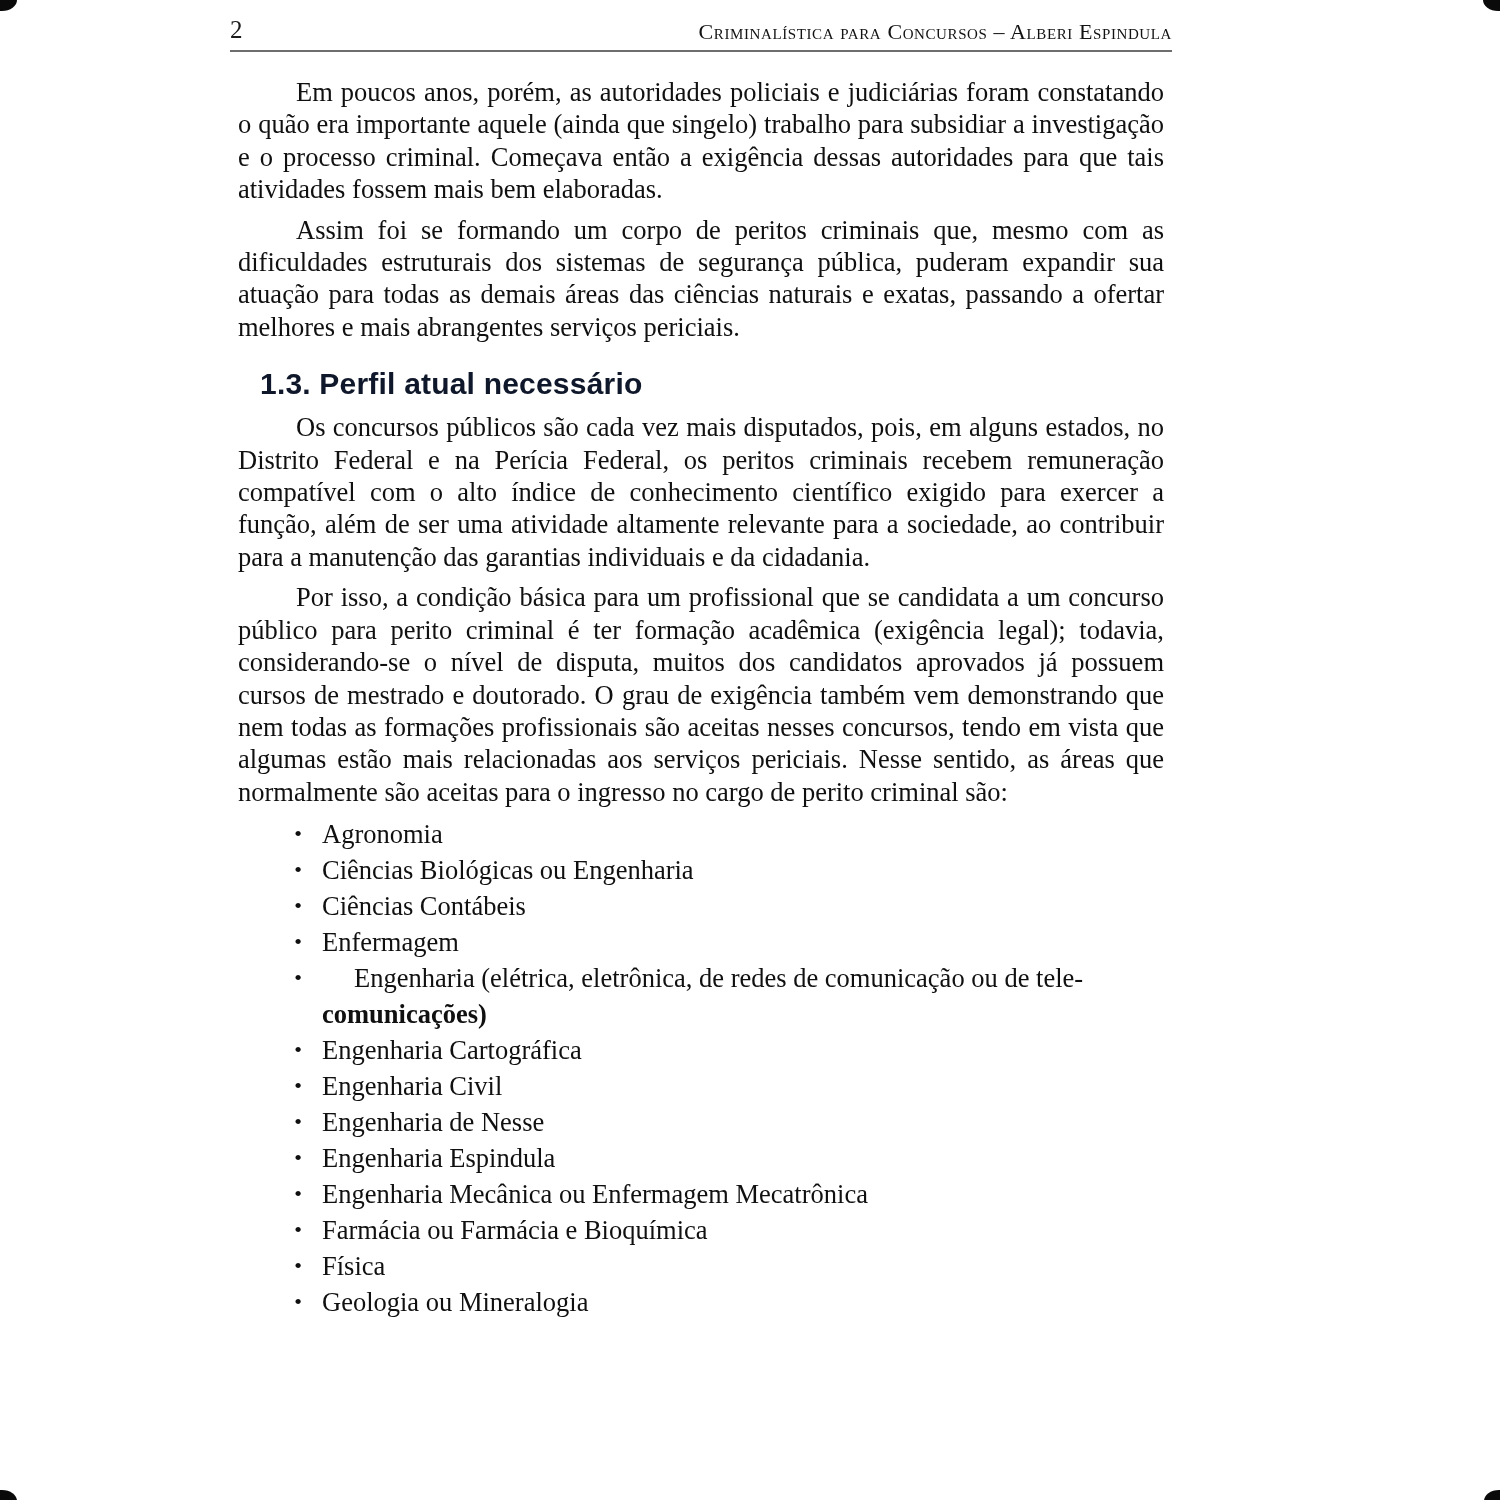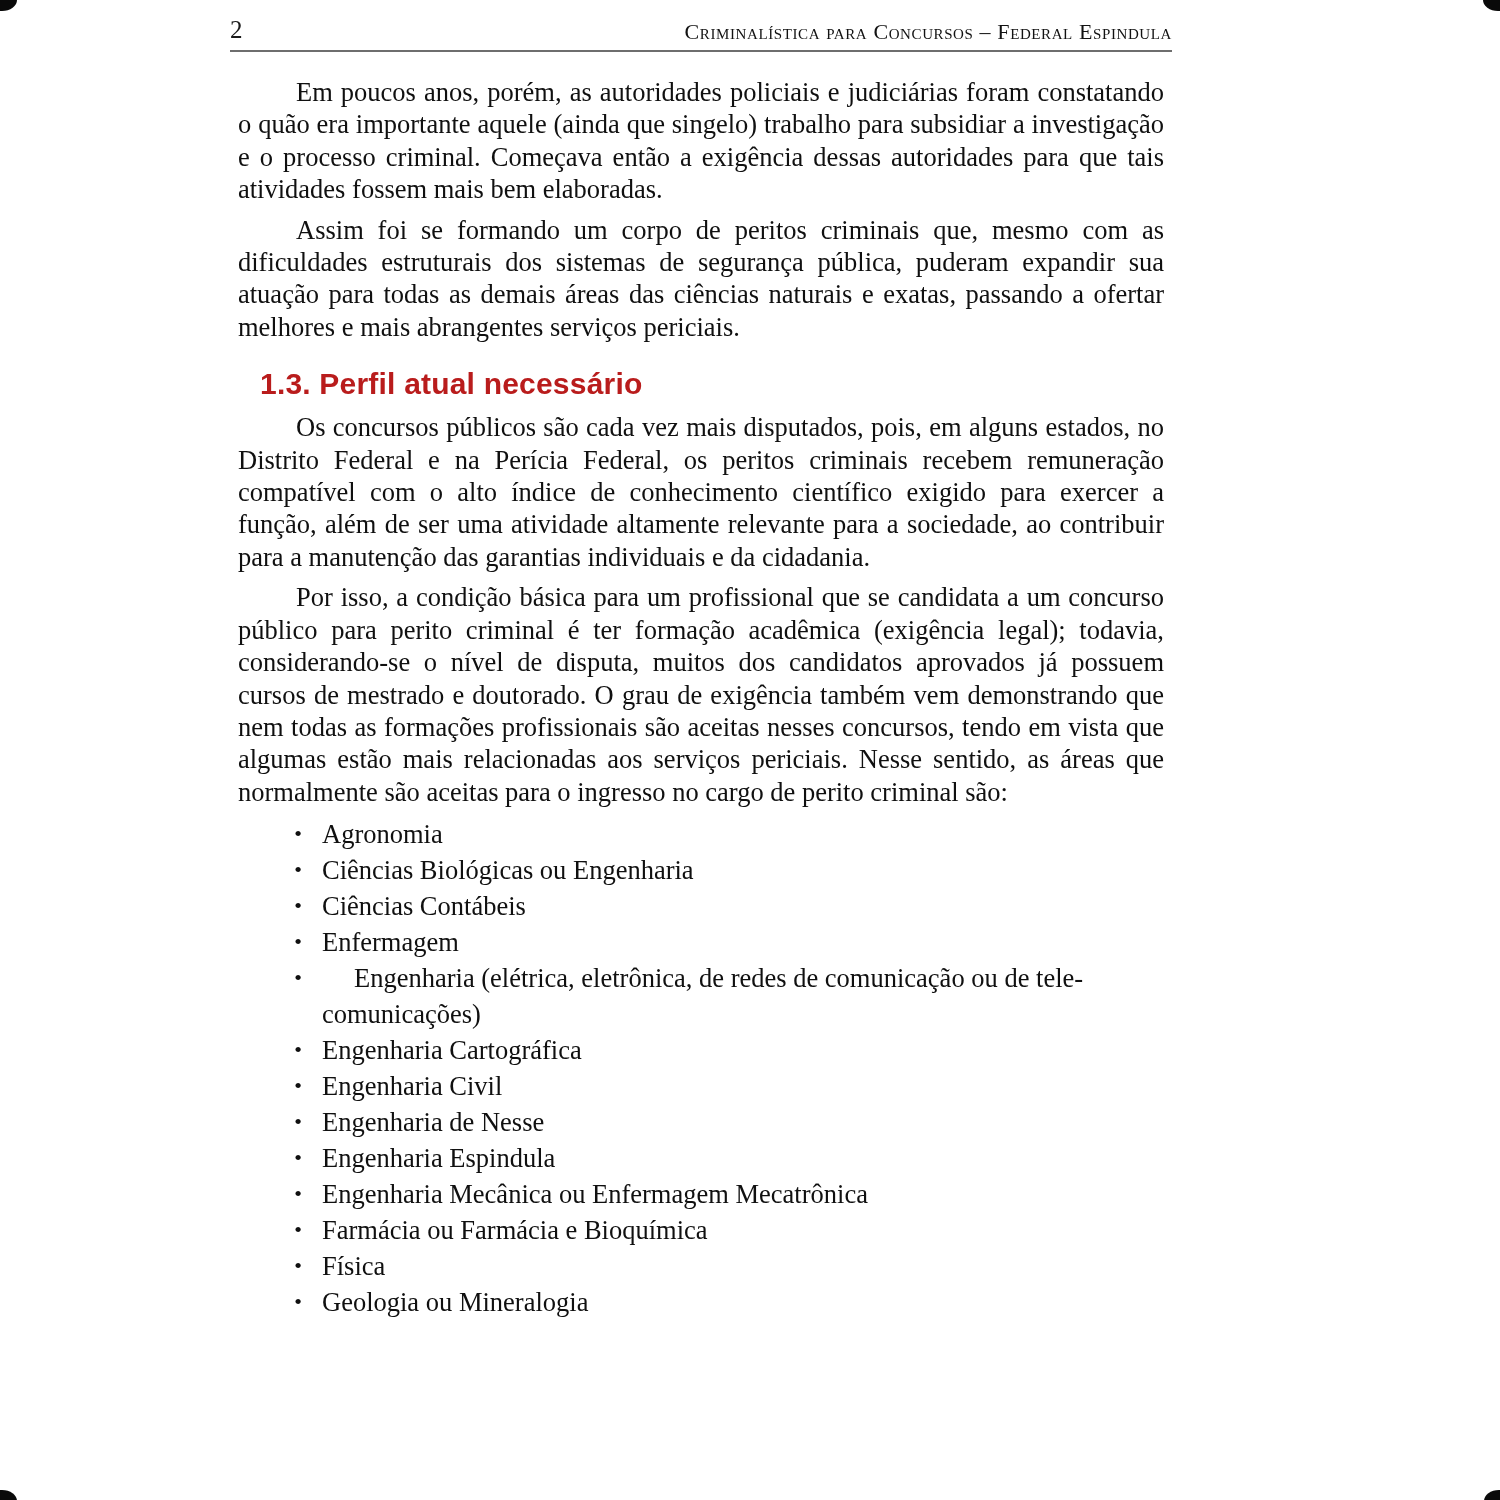--- a/index.html
+++ b/index.html
@@ -95,21 +95,21 @@
   p.para + p.para {
     margin-top: 0;
   }
 
   h2.section {
     margin: 22px 0 6px 30px;
     font-family: "Liberation Sans", "DejaVu Sans", sans-serif;
     font-weight: bold;
     font-size: 30px;
     line-height: 38px;
-    color: #b91c1c;
+    color: #0f172a;
     letter-spacing: 0.2px;
   }
 
   
   ul.areas {
     list-style: none;
     margin: 6px 0 0 0;
     padding: 0;
   }
   ul.areas li {
@@ -129,41 +129,42 @@
     font-size: 22px;
     line-height: 36px;
     color: #101010;
   }
   ul.areas li .li-text {
     display: block;
   }
   
   ul.areas li .li-line2 {
     display: block;
+    font-weight: bold;
   }
   ul.areas li.wrap .li-text {
     text-align: justify;
     margin-left: 32px;
   }
 </style>
 </head>
 <body>
 
 <div class="page">
 
   <div class="corner tl"></div>
   <div class="corner tr"></div>
   <div class="corner bl"></div>
   <div class="corner br"></div>
 
   <div class="content">
 
     <div class="runhead">
       <div class="runhead-page">2</div>
-      <div class="runhead-title">Criminalística para Concursos – Federal Espindula</div>
+      <div class="runhead-title">Criminalística para Concursos – Alberi Espindula</div>
       <div class="runhead-rule"></div>
     </div>
 
     <div class="body">
 
       <p class="para">Em poucos anos, porém, as autoridades policiais e judiciárias foram constatando o quão era importante aquele (ainda que singelo) trabalho para subsidiar a investigação e o processo criminal. Começava então a exigência dessas autoridades para que tais atividades fossem mais bem elaboradas.</p>
       <p class="para">Assim foi se formando um corpo de peritos criminais que, mesmo com as dificuldades estruturais dos sistemas de segurança pública, puderam expandir sua atuação para todas as demais áreas das ciências naturais e exatas, passando a ofertar melhores e mais abrangentes serviços periciais.</p>
 
       <h2 class="section">1.3. Perfil atual necessário</h2>
 

